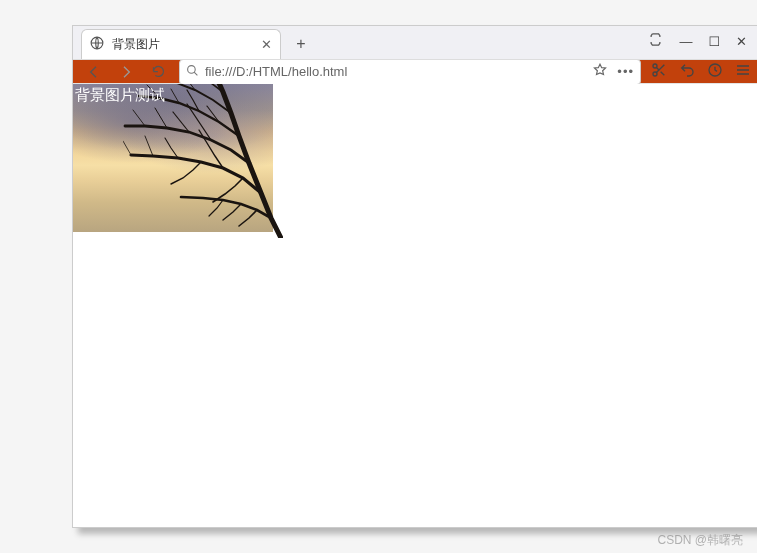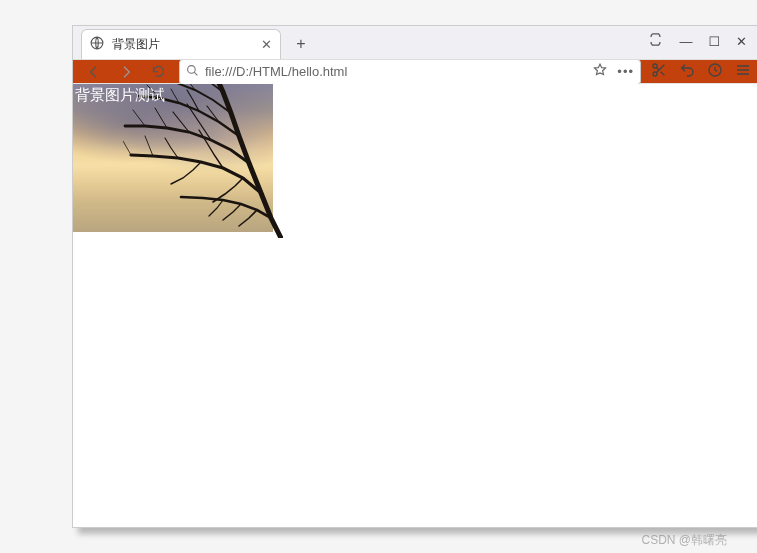--- a/index.html
+++ b/index.html
@@ -115,21 +115,21 @@
       linear-gradient(180deg, #8f8aa0 0%, #a79a90 18%, #d8b888 32%, #f2d59a 45%, #f6dfa6 55%, #e9cf98 65%, #d0b988 80%, #b8a580 100%);
   }
   .tree {
     position: absolute;
     right: -10px; bottom: -6px;
     width: 160px; height: 180px;
   }
   .tree path { stroke: #1a1410; fill: none; stroke-linecap: round; }
   .watermark {
     position: absolute;
-    right: 30px; bottom: 4px;
+    right: 14px; bottom: 4px;
     font-size: 12px;
     color: rgba(120,120,120,0.55);
     font-family: Arial, "Microsoft YaHei", sans-serif;
   }
 </style>
 </head>
 <body>
 
 <div class="window">
 

